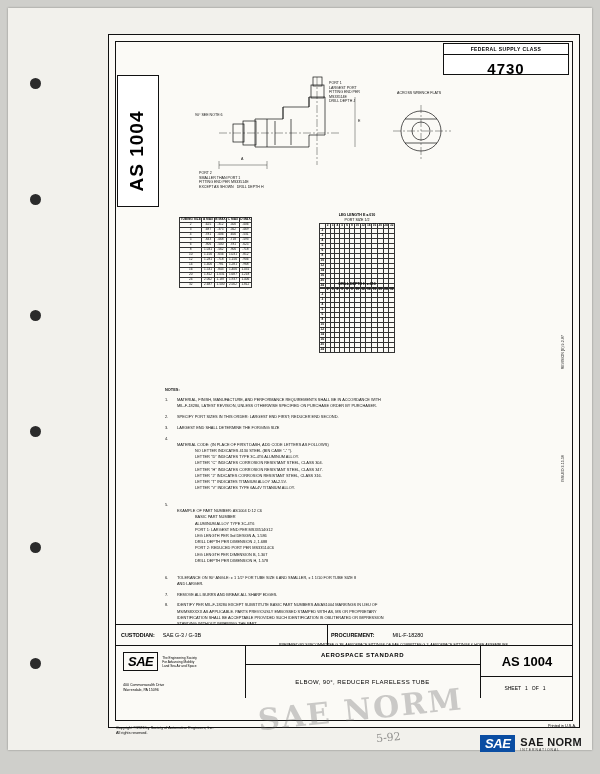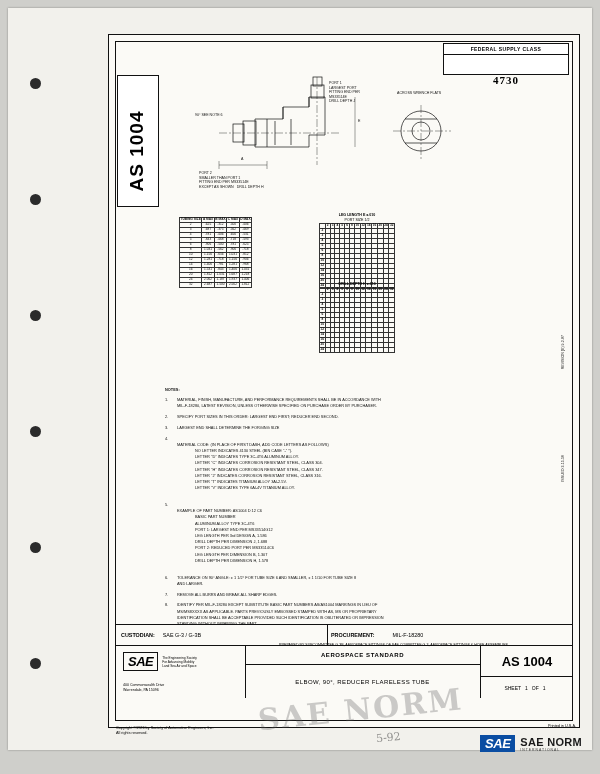--- a/index.html
+++ b/index.html
@@ -24,21 +24,21 @@
     border:1.4px solid #111;background:#fbfaf6;
   }
   .inner{position:absolute;left:6px;top:6px;right:6px;bottom:6px;border:0.8px solid #111;}
 
   
   .fsc{
     position:absolute;right:10px;top:8px;width:124px;height:30px;border:1.2px solid #111;background:#fff;
     text-align:center;
   }
   .fsc .lbl{font-size:5px;letter-spacing:.4px;border-bottom:1px solid #111;padding:2px 0 1.5px;font-weight:bold;}
-  .fsc .num{font-size:11px;font-weight:bold;letter-spacing:1px;padding-top:19px;font-family:Liberation Serif, serif;}
+  .fsc .num{font-size:15px;font-weight:bold;letter-spacing:1px;padding-top:5px;}
 
   
   .asbox{
     position:absolute;left:8px;top:40px;width:40px;height:130px;border:1.2px solid #111;background:#fff;
   }
   .asbox span{
     position:absolute;left:-46px;top:64px;width:130px;text-align:center;
     transform:rotate(-90deg);transform-origin:center center;
     font-size:19px;font-weight:bold;letter-spacing:1px;
   }

